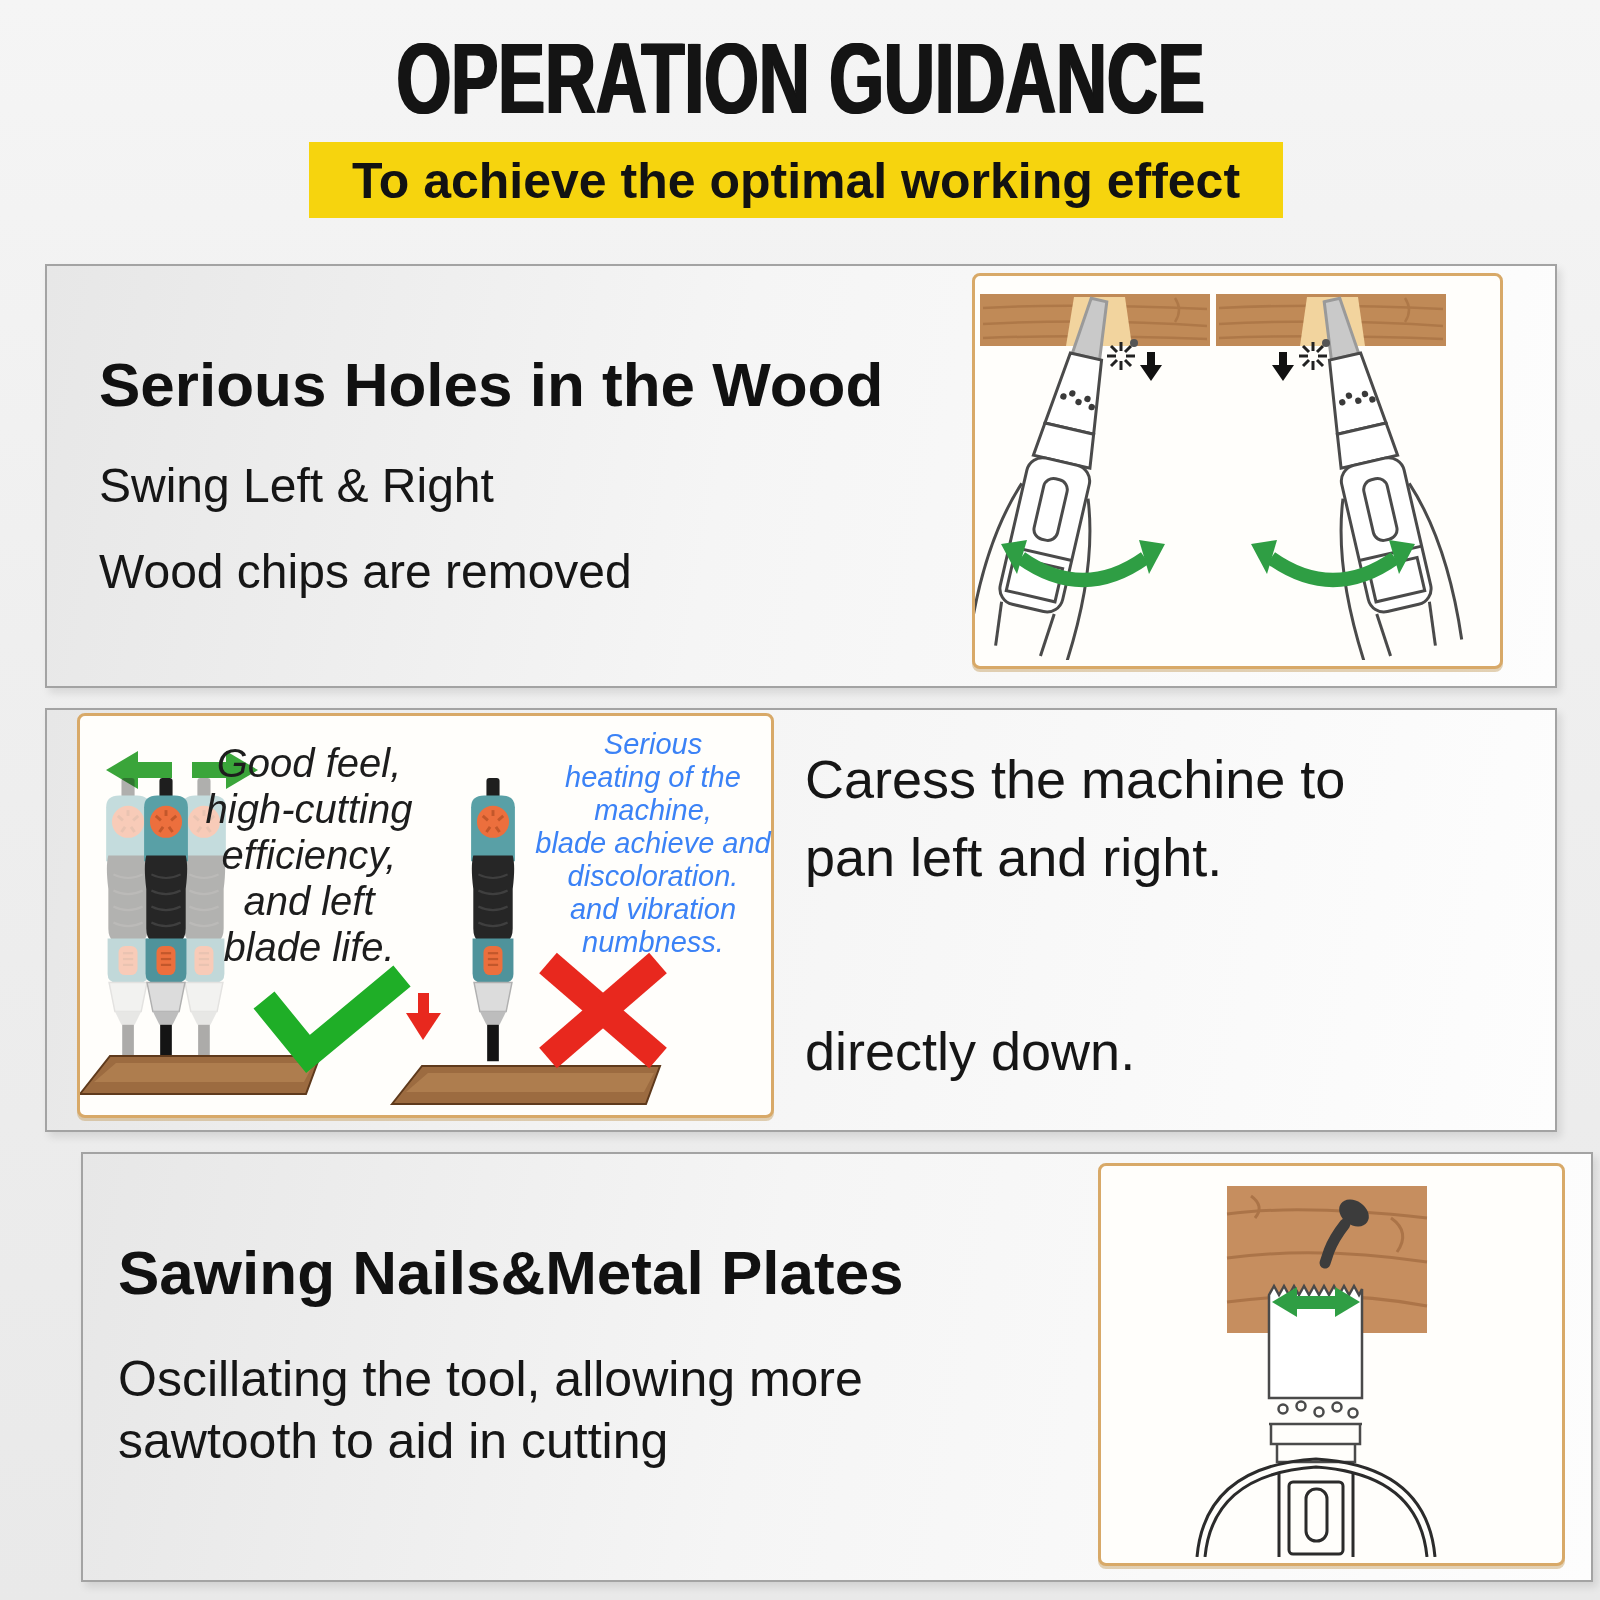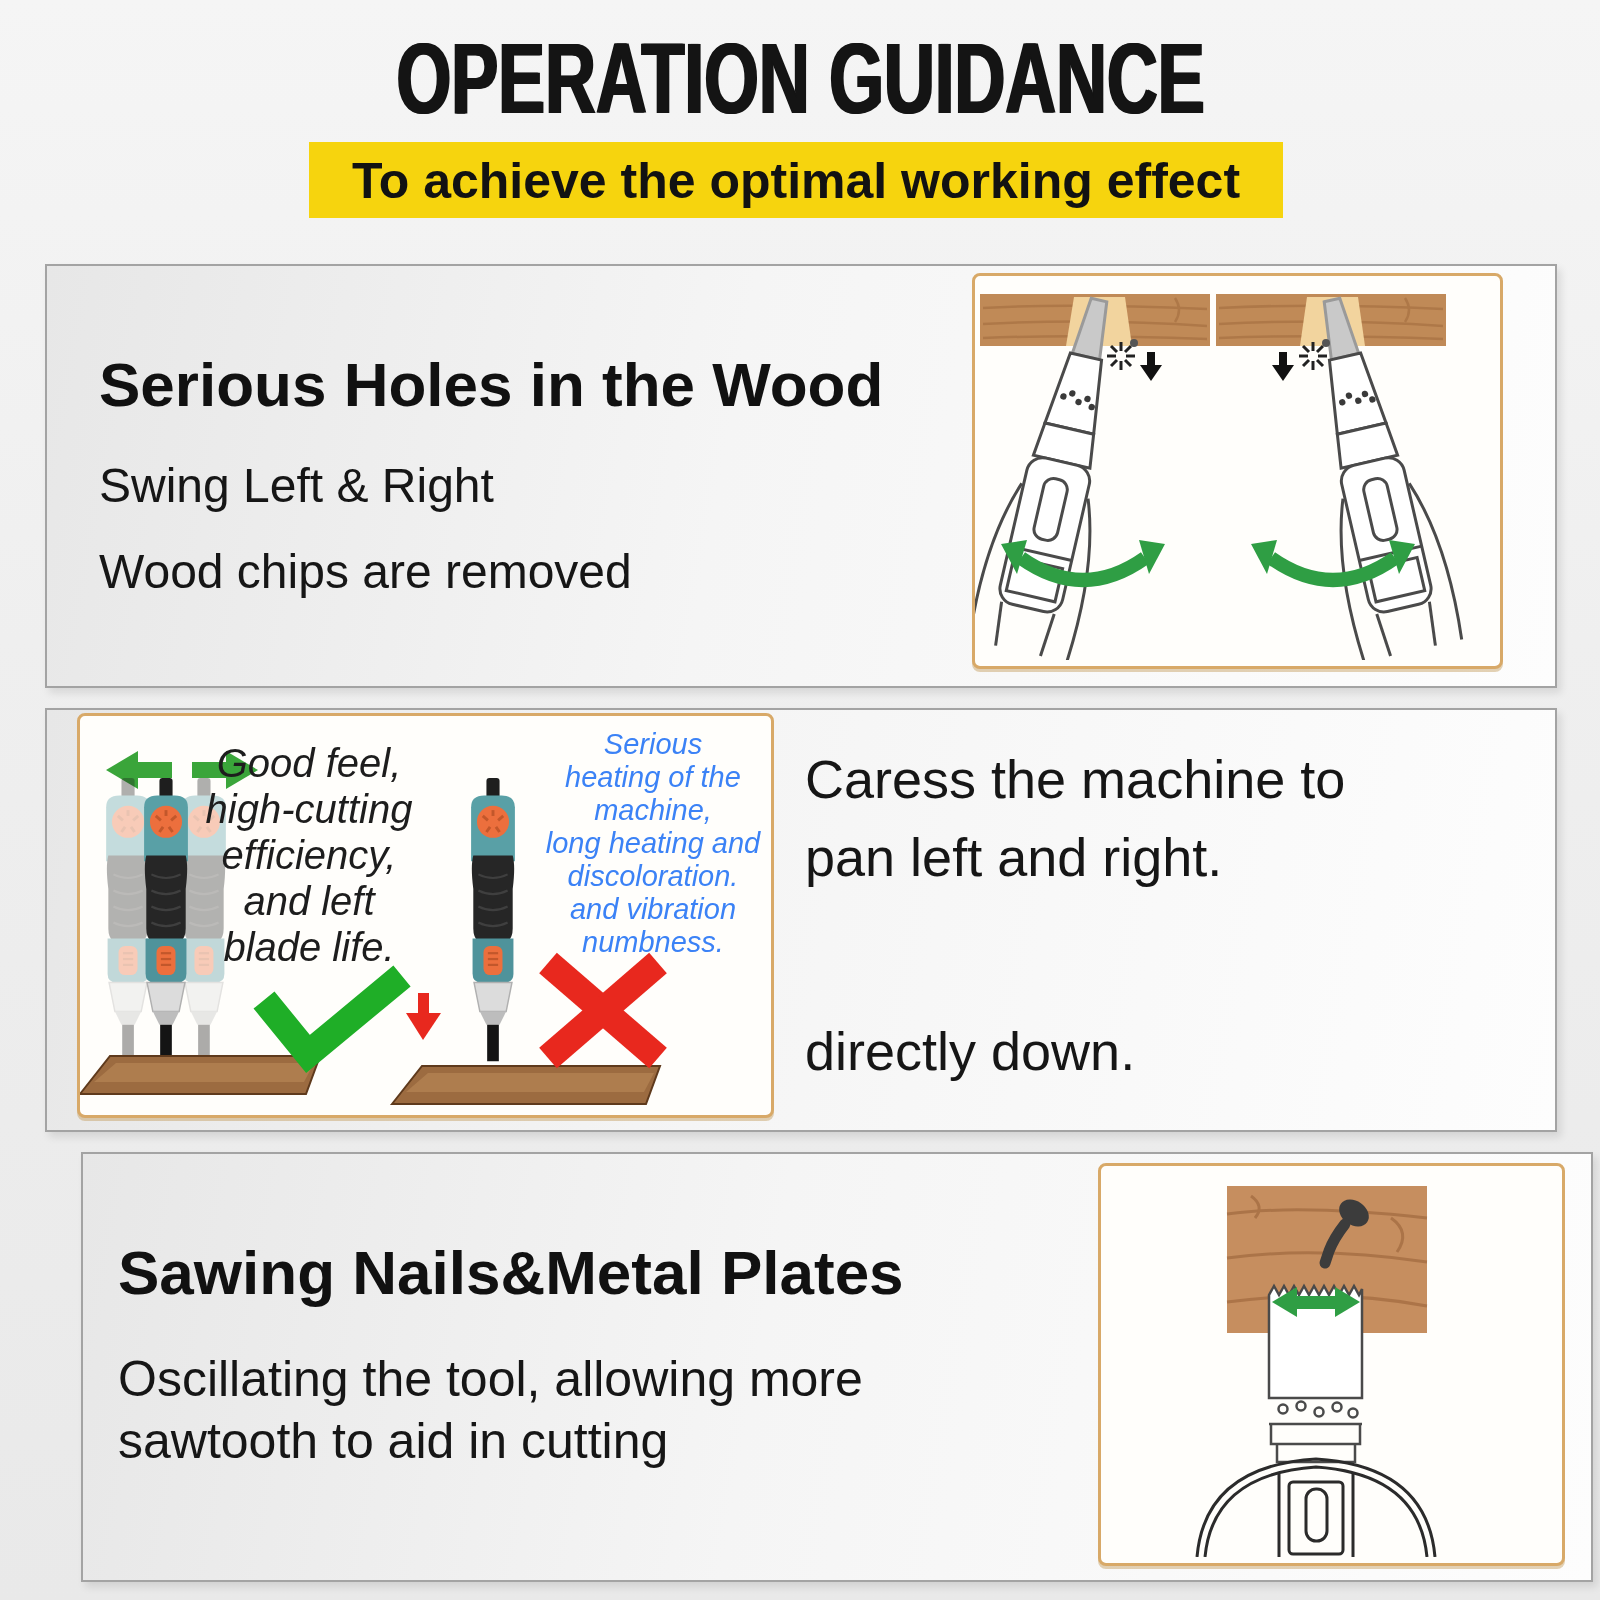--- a/index.html
+++ b/index.html
@@ -206,21 +206,21 @@
         <div>Good feel,</div>
         <div>high-cutting</div>
         <div>efficiency,</div>
         <div>and left</div>
         <div>blade life.</div>
       </div>
       <div class="bad-text">
         <div>Serious</div>
         <div>heating of the</div>
         <div>machine,</div>
-        <div>long heating and</div>
+        <div>blade achieve and</div>
         <div>discoloration.</div>
         <div>and vibration</div>
         <div>numbness.</div>
       </div>
     </div>
 
     <div class="p2-line" style="top:38px;">Caress the machine to</div>
     <div class="p2-line" style="top:116px;">pan left and right.</div>
     <div class="p2-line" style="top:310px;">directly down.</div>
   </div>

